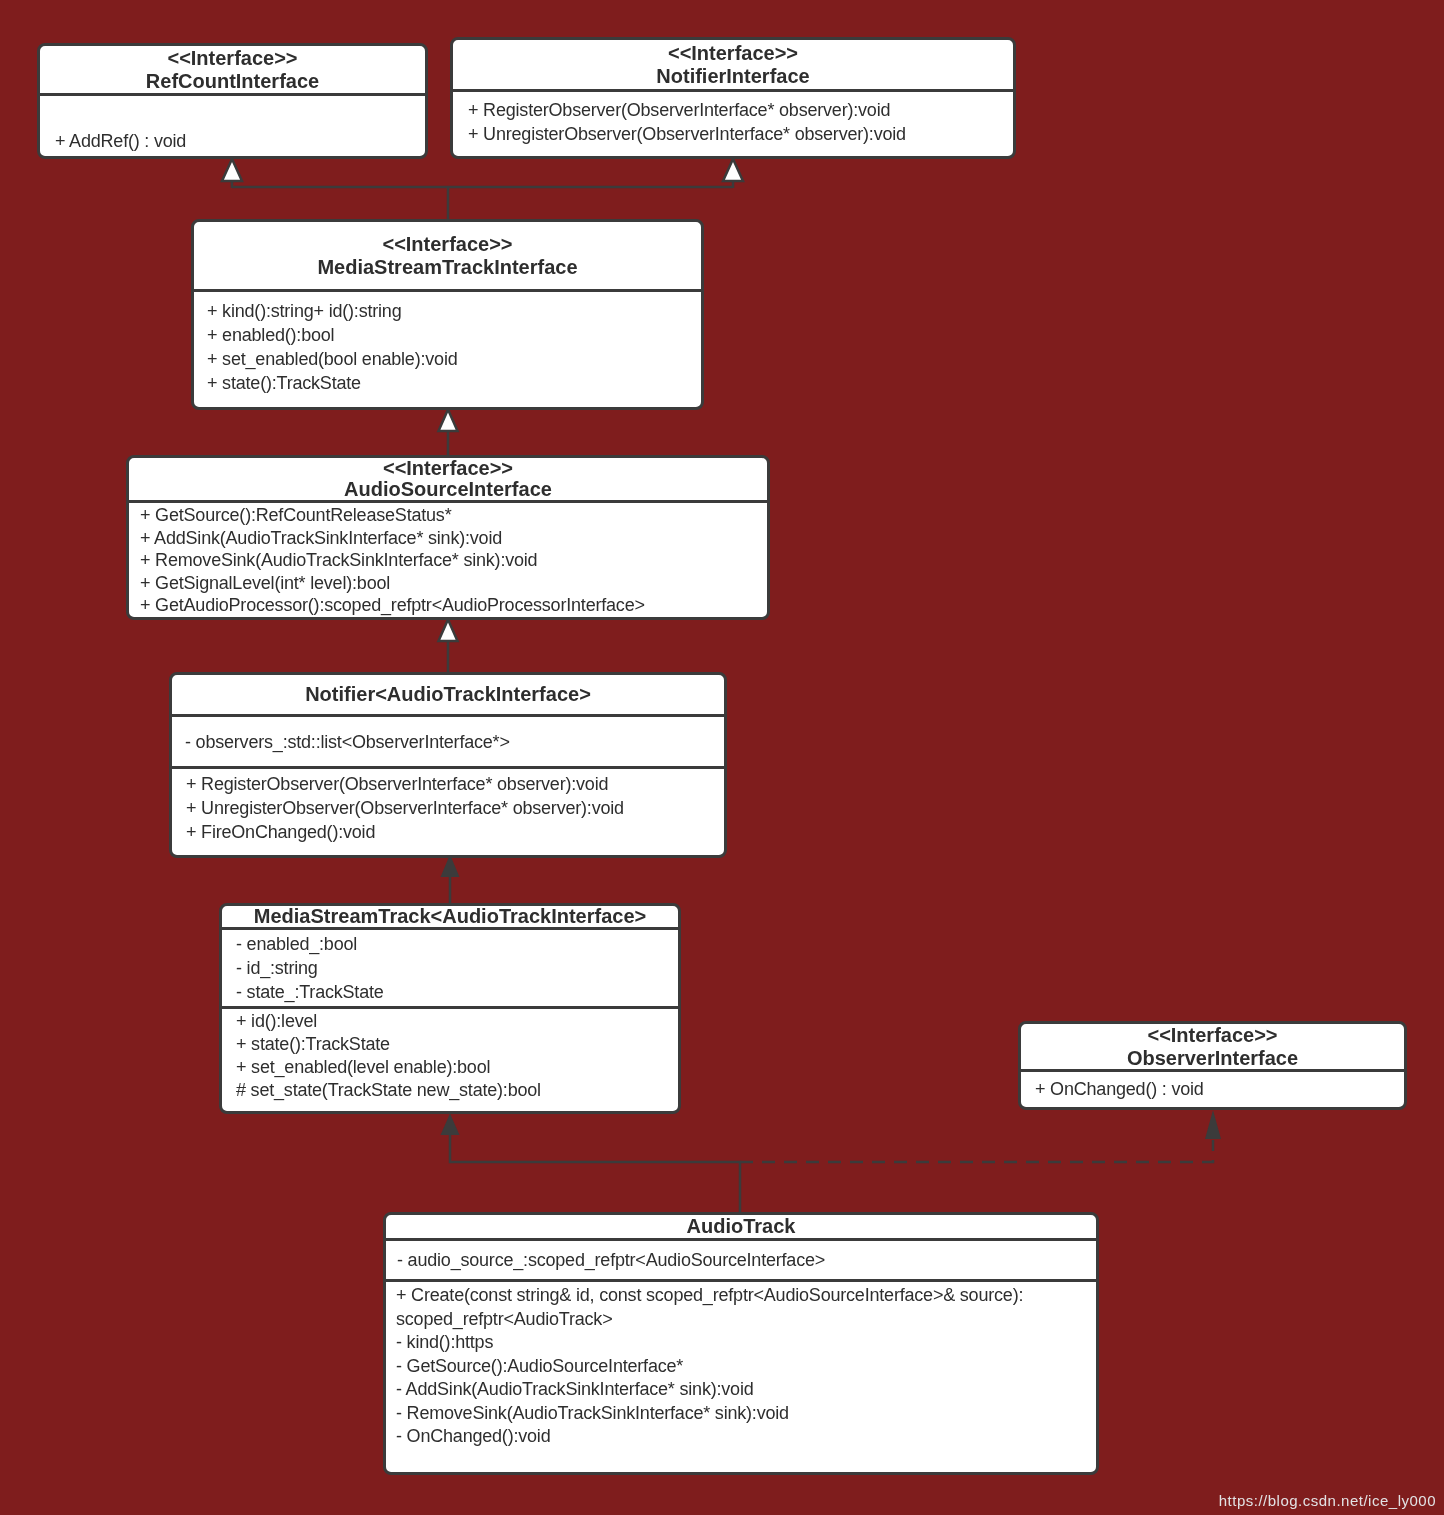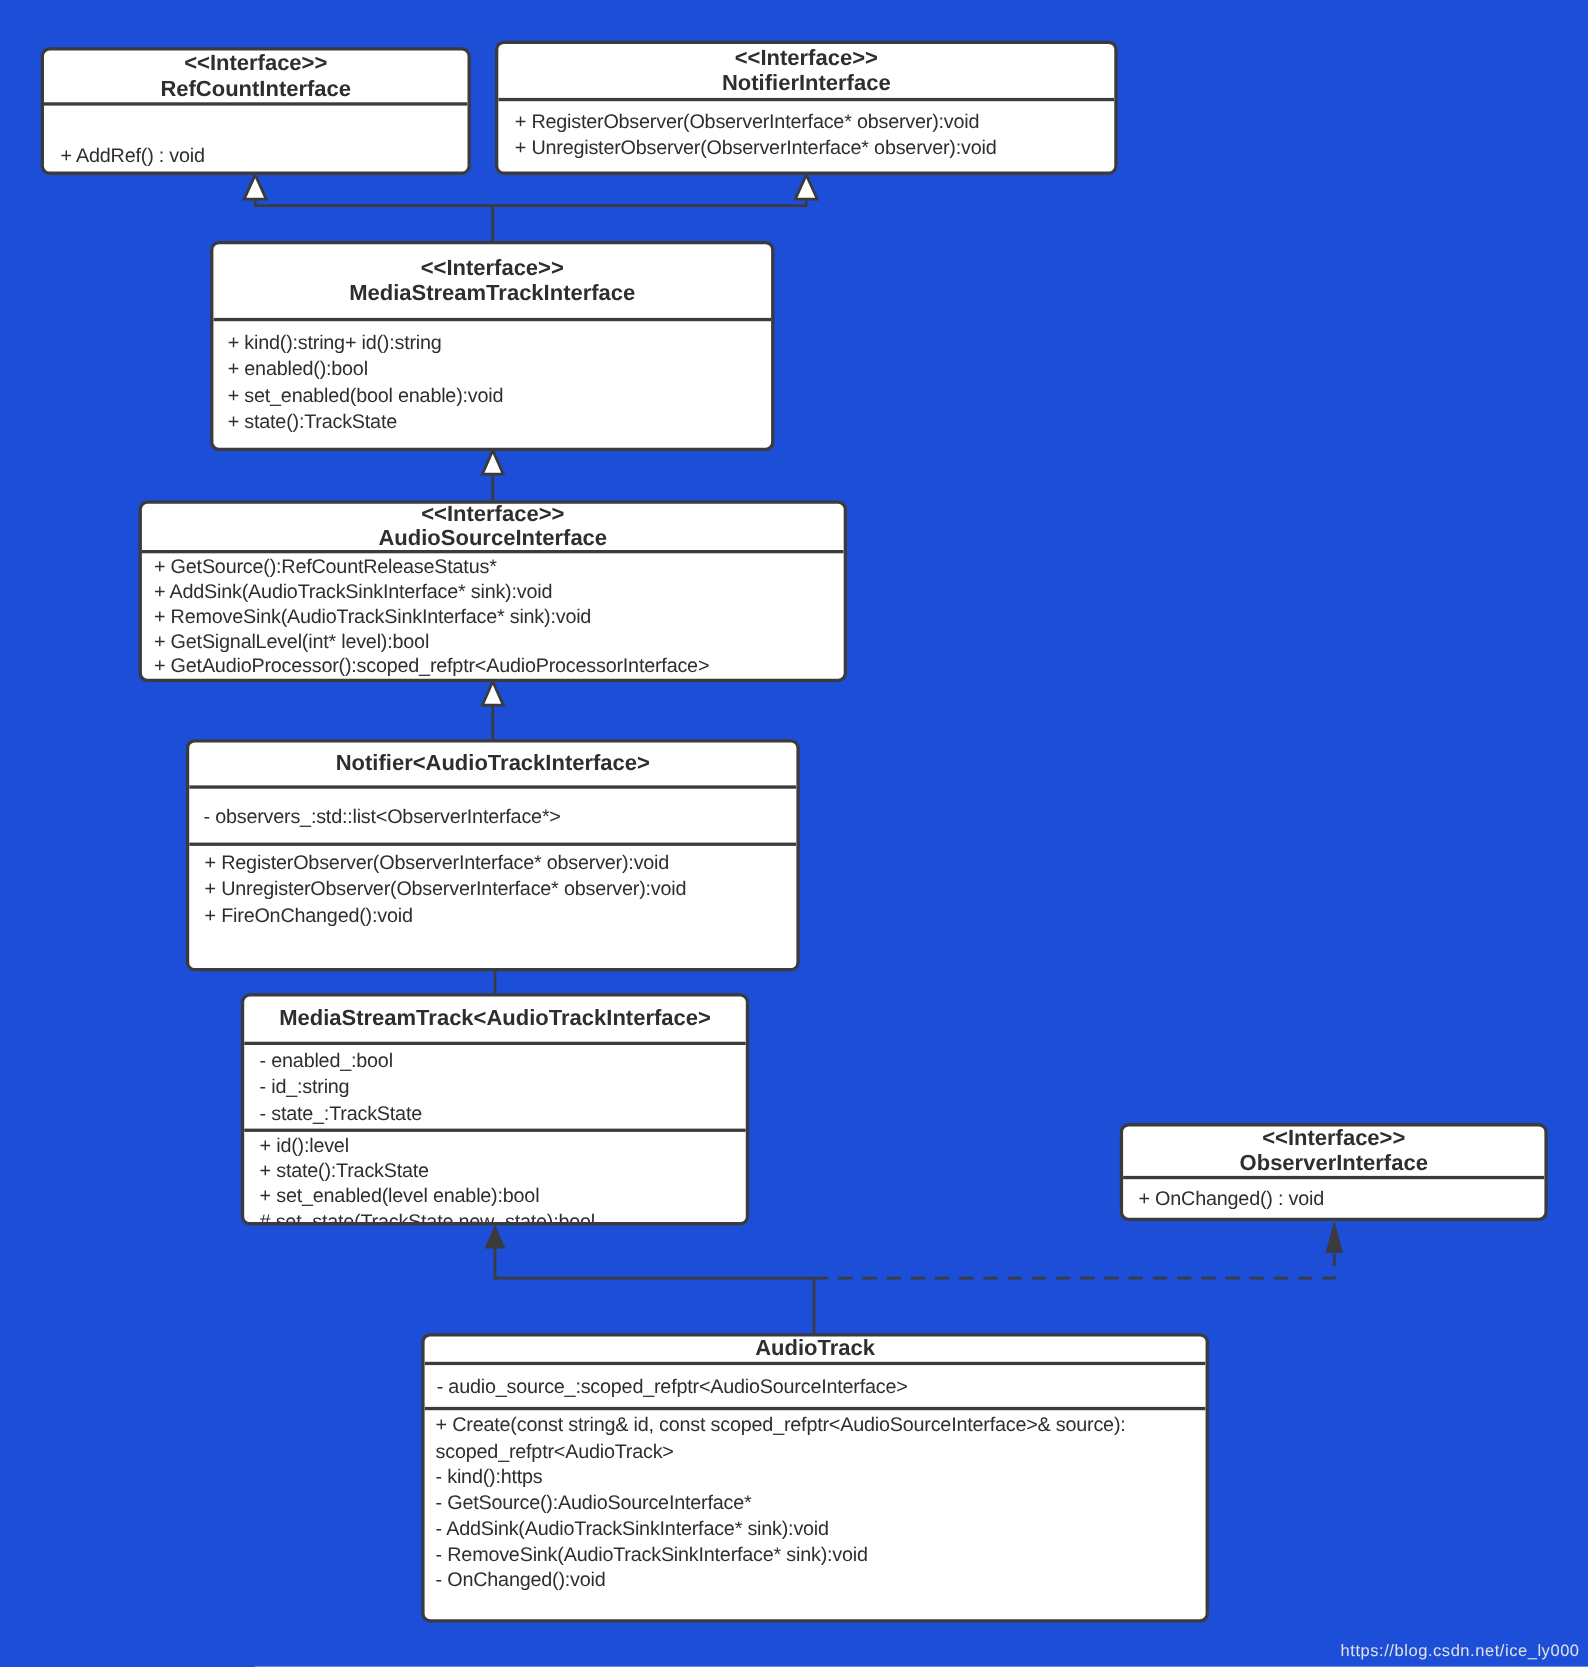--- a/index.html
+++ b/index.html
@@ -1,17 +1,17 @@
 <!DOCTYPE html>
 <html><head>
 <meta charset="utf-8">
 <style>
   html,body{margin:0;padding:0;}
   body{background:#f6f6f7;font-family:"Liberation Sans",sans-serif;}
-  .canvas{position:relative;width:1444px;height:1515px;background:#1d4ed8;overflow:hidden;}
+  .canvas{position:relative;width:1444px;height:1515px;background:#7f1d1d;overflow:hidden;}
   .connectors{position:absolute;left:0;top:0;z-index:1;pointer-events:none;}
   .uml-box{position:absolute;background:#ffffff;border:3px solid #3b3b3b;border-radius:8px;
            box-sizing:border-box;color:#2e2e2e;overflow:hidden;z-index:2;}
   .uml-header{text-align:center;font-weight:bold;border-bottom:3px solid #3b3b3b;
               display:flex;flex-direction:column;justify-content:center;box-sizing:border-box;}
   .stereotype{font-size:20px;line-height:23px;}
   .class-name{font-size:20px;line-height:23px;}
   .uml-attrs{border-bottom:3px solid #3b3b3b;box-sizing:border-box;
              display:flex;flex-direction:column;justify-content:center;}
   .member{font-size:18px;line-height:24px;letter-spacing:-0.2px;}
@@ -93,36 +93,36 @@
     </div>
     <div style="padding:1px 4px 0 11px;">
       <div class="member" style="line-height:22.5px;">+ GetSource():RefCountReleaseStatus*</div>
       <div class="member" style="line-height:22.5px;">+ AddSink(AudioTrackSinkInterface* sink):void</div>
       <div class="member" style="line-height:22.5px;">+ RemoveSink(AudioTrackSinkInterface* sink):void</div>
       <div class="member" style="line-height:22.5px;">+ GetSignalLevel(int* level):bool</div>
       <div class="member" style="line-height:22.5px;">+ GetAudioProcessor():scoped_refptr&lt;AudioProcessorInterface&gt;</div>
     </div>
   </div>
 
-  <div class="uml-box" style="left:169px;top:672px;width:558px;height:211px;">
+  <div class="uml-box" style="left:169px;top:672px;width:558px;height:186px;">
     <div class="uml-header" style="height:42px;">
       <div class="class-name">Notifier&lt;AudioTrackInterface&gt;</div>
     </div>
     <div class="uml-attrs" style="height:52px;padding-left:13px;">
       <div class="member">- observers_:std::list&lt;ObserverInterface*&gt;</div>
     </div>
     <div style="padding:3px 4px 0 14px;">
       <div class="member">+ RegisterObserver(ObserverInterface* observer):void</div>
       <div class="member">+ UnregisterObserver(ObserverInterface* observer):void</div>
       <div class="member">+ FireOnChanged():void</div>
     </div>
   </div>
 
   <div class="uml-box" style="left:219px;top:903px;width:462px;height:211px;">
-    <div class="uml-header" style="height:44px;">
+    <div class="uml-header" style="height:24px;">
       <div class="class-name">MediaStreamTrack&lt;AudioTrackInterface&gt;</div>
     </div>
     <div class="uml-attrs" style="height:79px;padding-left:14px;">
       <div class="member">- enabled_:bool</div>
       <div class="member">- id_:string</div>
       <div class="member">- state_:TrackState</div>
     </div>
     <div style="padding:1px 4px 0 14px;">
       <div class="member" style="line-height:23px;">+ id():level</div>
       <div class="member" style="line-height:23px;">+ state():TrackState</div>

